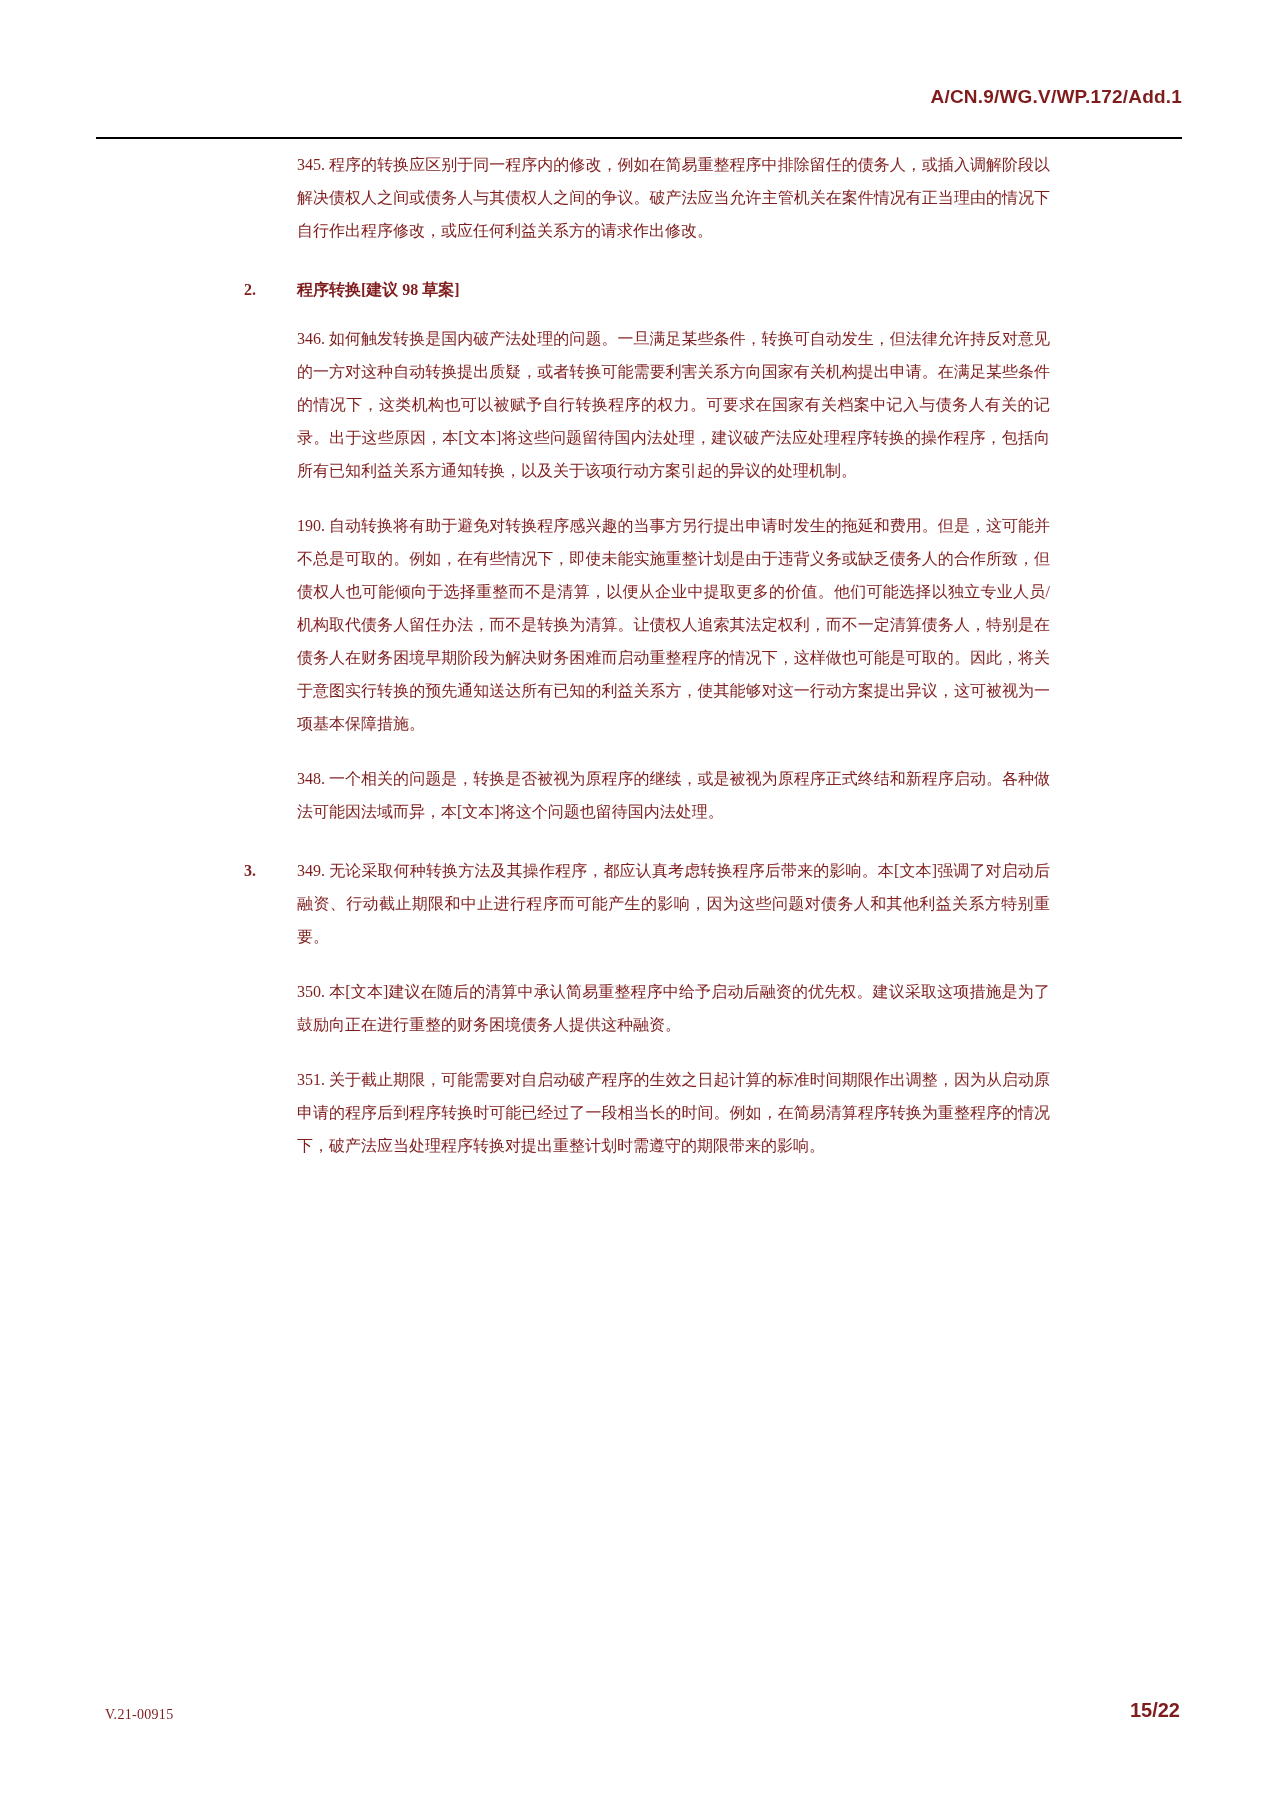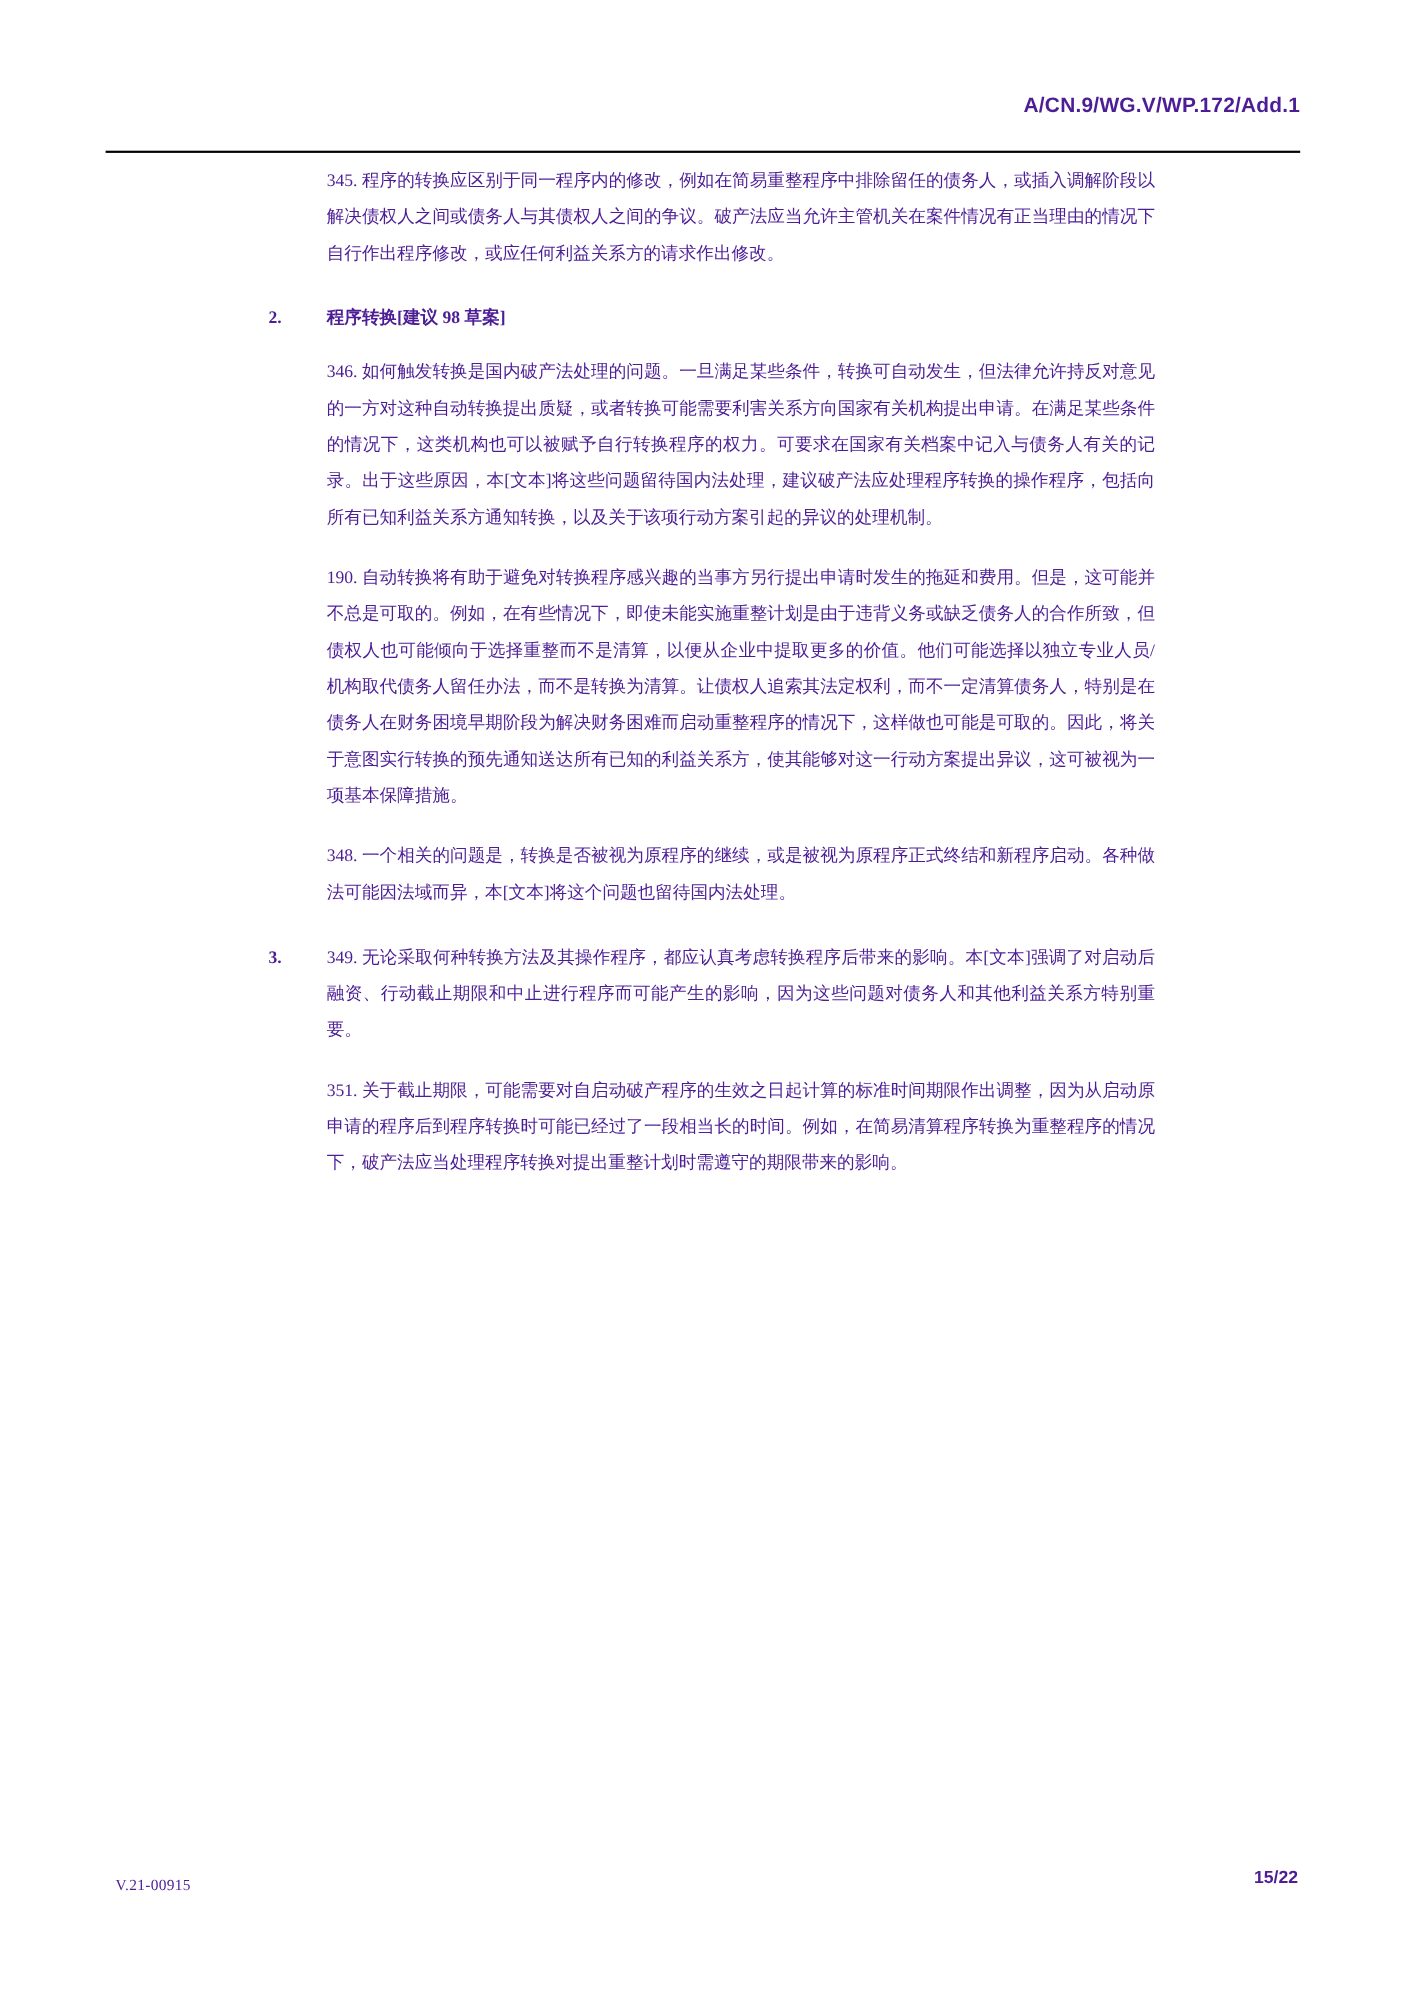--- a/index.html
+++ b/index.html
@@ -6,21 +6,21 @@
   body {
     background: #ffffff;
     font-family: "Liberation Serif", "DejaVu Serif", serif;
   }
   .page {
     position: relative;
     width: 1280px;
     height: 1809px;
     background: #ffffff;
     overflow: hidden;
-    color: #4c1d95;
+    color: #7f1d1d;
   }
   .doc-header {
     position: absolute;
     top: 86px;
     left: 96px;
     width: 1086px;
     text-align: right;
     font-family: "Liberation Sans", "DejaVu Sans", sans-serif;
     font-weight: bold;
     font-size: 19px;
@@ -64,21 +64,21 @@
     top: 1707px;
     left: 105px;
     font-size: 14px;
     font-family: "Liberation Serif", "DejaVu Serif", serif;
     letter-spacing: 0.3px;
   }
   .doc-footer-page {
     position: absolute;
     top: 1699px;
     right: 100px;
-    font-size: 16px;
+    font-size: 20px;
     font-weight: bold;
     font-family: "Liberation Sans", "DejaVu Sans", sans-serif;
   }
 </style>
 </head>
 <body>
 
 <div class="page">
 
   <div class="doc-header">A/CN.9/WG.V/WP.172/Add.1</div>
@@ -99,20 +99,21 @@
     <p class="para">190. 自动转换将有助于避免对转换程序感兴趣的当事方另行提出申请时发生的拖延和费用。但是，这可能并不总是可取的。例如，在有些情况下，即使未能实施重整计划是由于违背义务或缺乏债务人的合作所致，但债权人也可能倾向于选择重整而不是清算，以便从企业中提取更多的价值。他们可能选择以独立专业人员/机构取代债务人留任办法，而不是转换为清算。让债权人追索其法定权利，而不一定清算债务人，特别是在债务人在财务困境早期阶段为解决财务困难而启动重整程序的情况下，这样做也可能是可取的。因此，将关于意图实行转换的预先通知送达所有已知的利益关系方，使其能够对这一行动方案提出异议，这可被视为一项基本保障措施。</p>
 
     <p class="para">348. 一个相关的问题是，转换是否被视为原程序的继续，或是被视为原程序正式终结和新程序启动。各种做法可能因法域而异，本[文本]将这个问题也留待国内法处理。</p>
 
     <div class="heading">
       <span class="num">3.</span>
     </div>
 
     <p class="para">349. 无论采取何种转换方法及其操作程序，都应认真考虑转换程序后带来的影响。本[文本]强调了对启动后融资、行动截止期限和中止进行程序而可能产生的影响，因为这些问题对债务人和其他利益关系方特别重要。</p>
 
+    <p class="para">350. 本[文本]建议在随后的清算中承认简易重整程序中给予启动后融资的优先权。建议采取这项措施是为了鼓励向正在进行重整的财务困境债务人提供这种融资。</p>
 
     <p class="para">351. 关于截止期限，可能需要对自启动破产程序的生效之日起计算的标准时间期限作出调整，因为从启动原申请的程序后到程序转换时可能已经过了一段相当长的时间。例如，在简易清算程序转换为重整程序的情况下，破产法应当处理程序转换对提出重整计划时需遵守的期限带来的影响。</p>
 
   </div>
 
   <div class="doc-footer-id">V.21-00915</div>
 
   <div class="doc-footer-page">15/22</div>
 
 </div>

